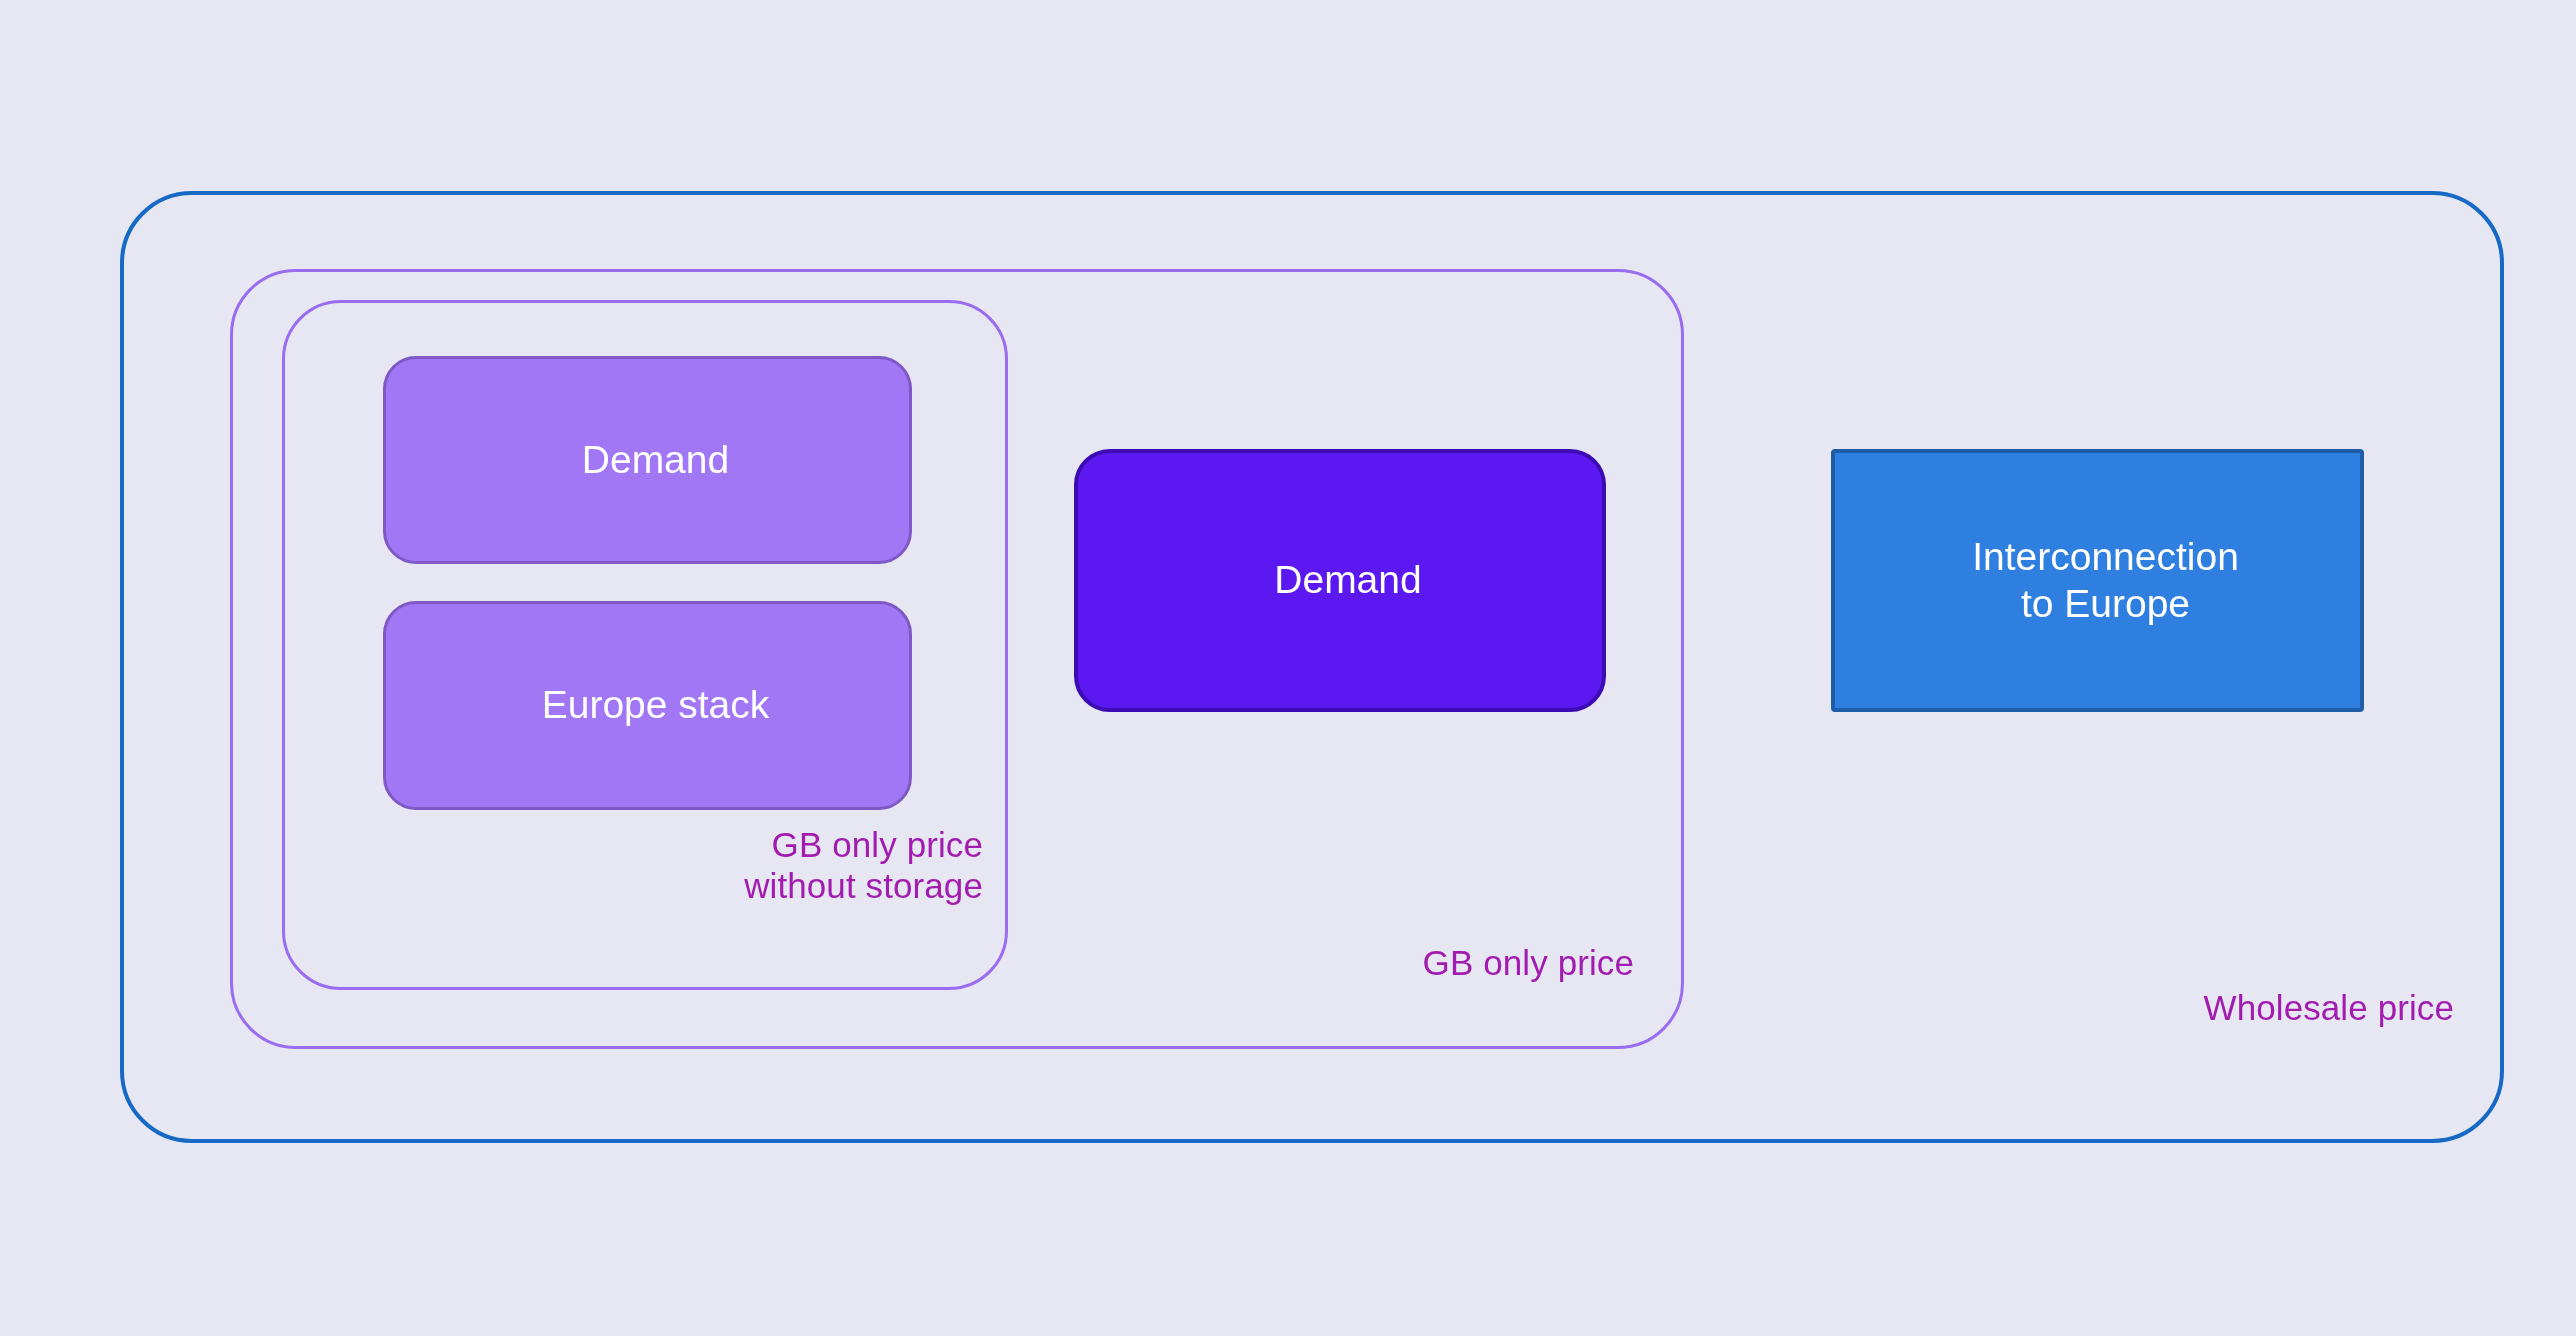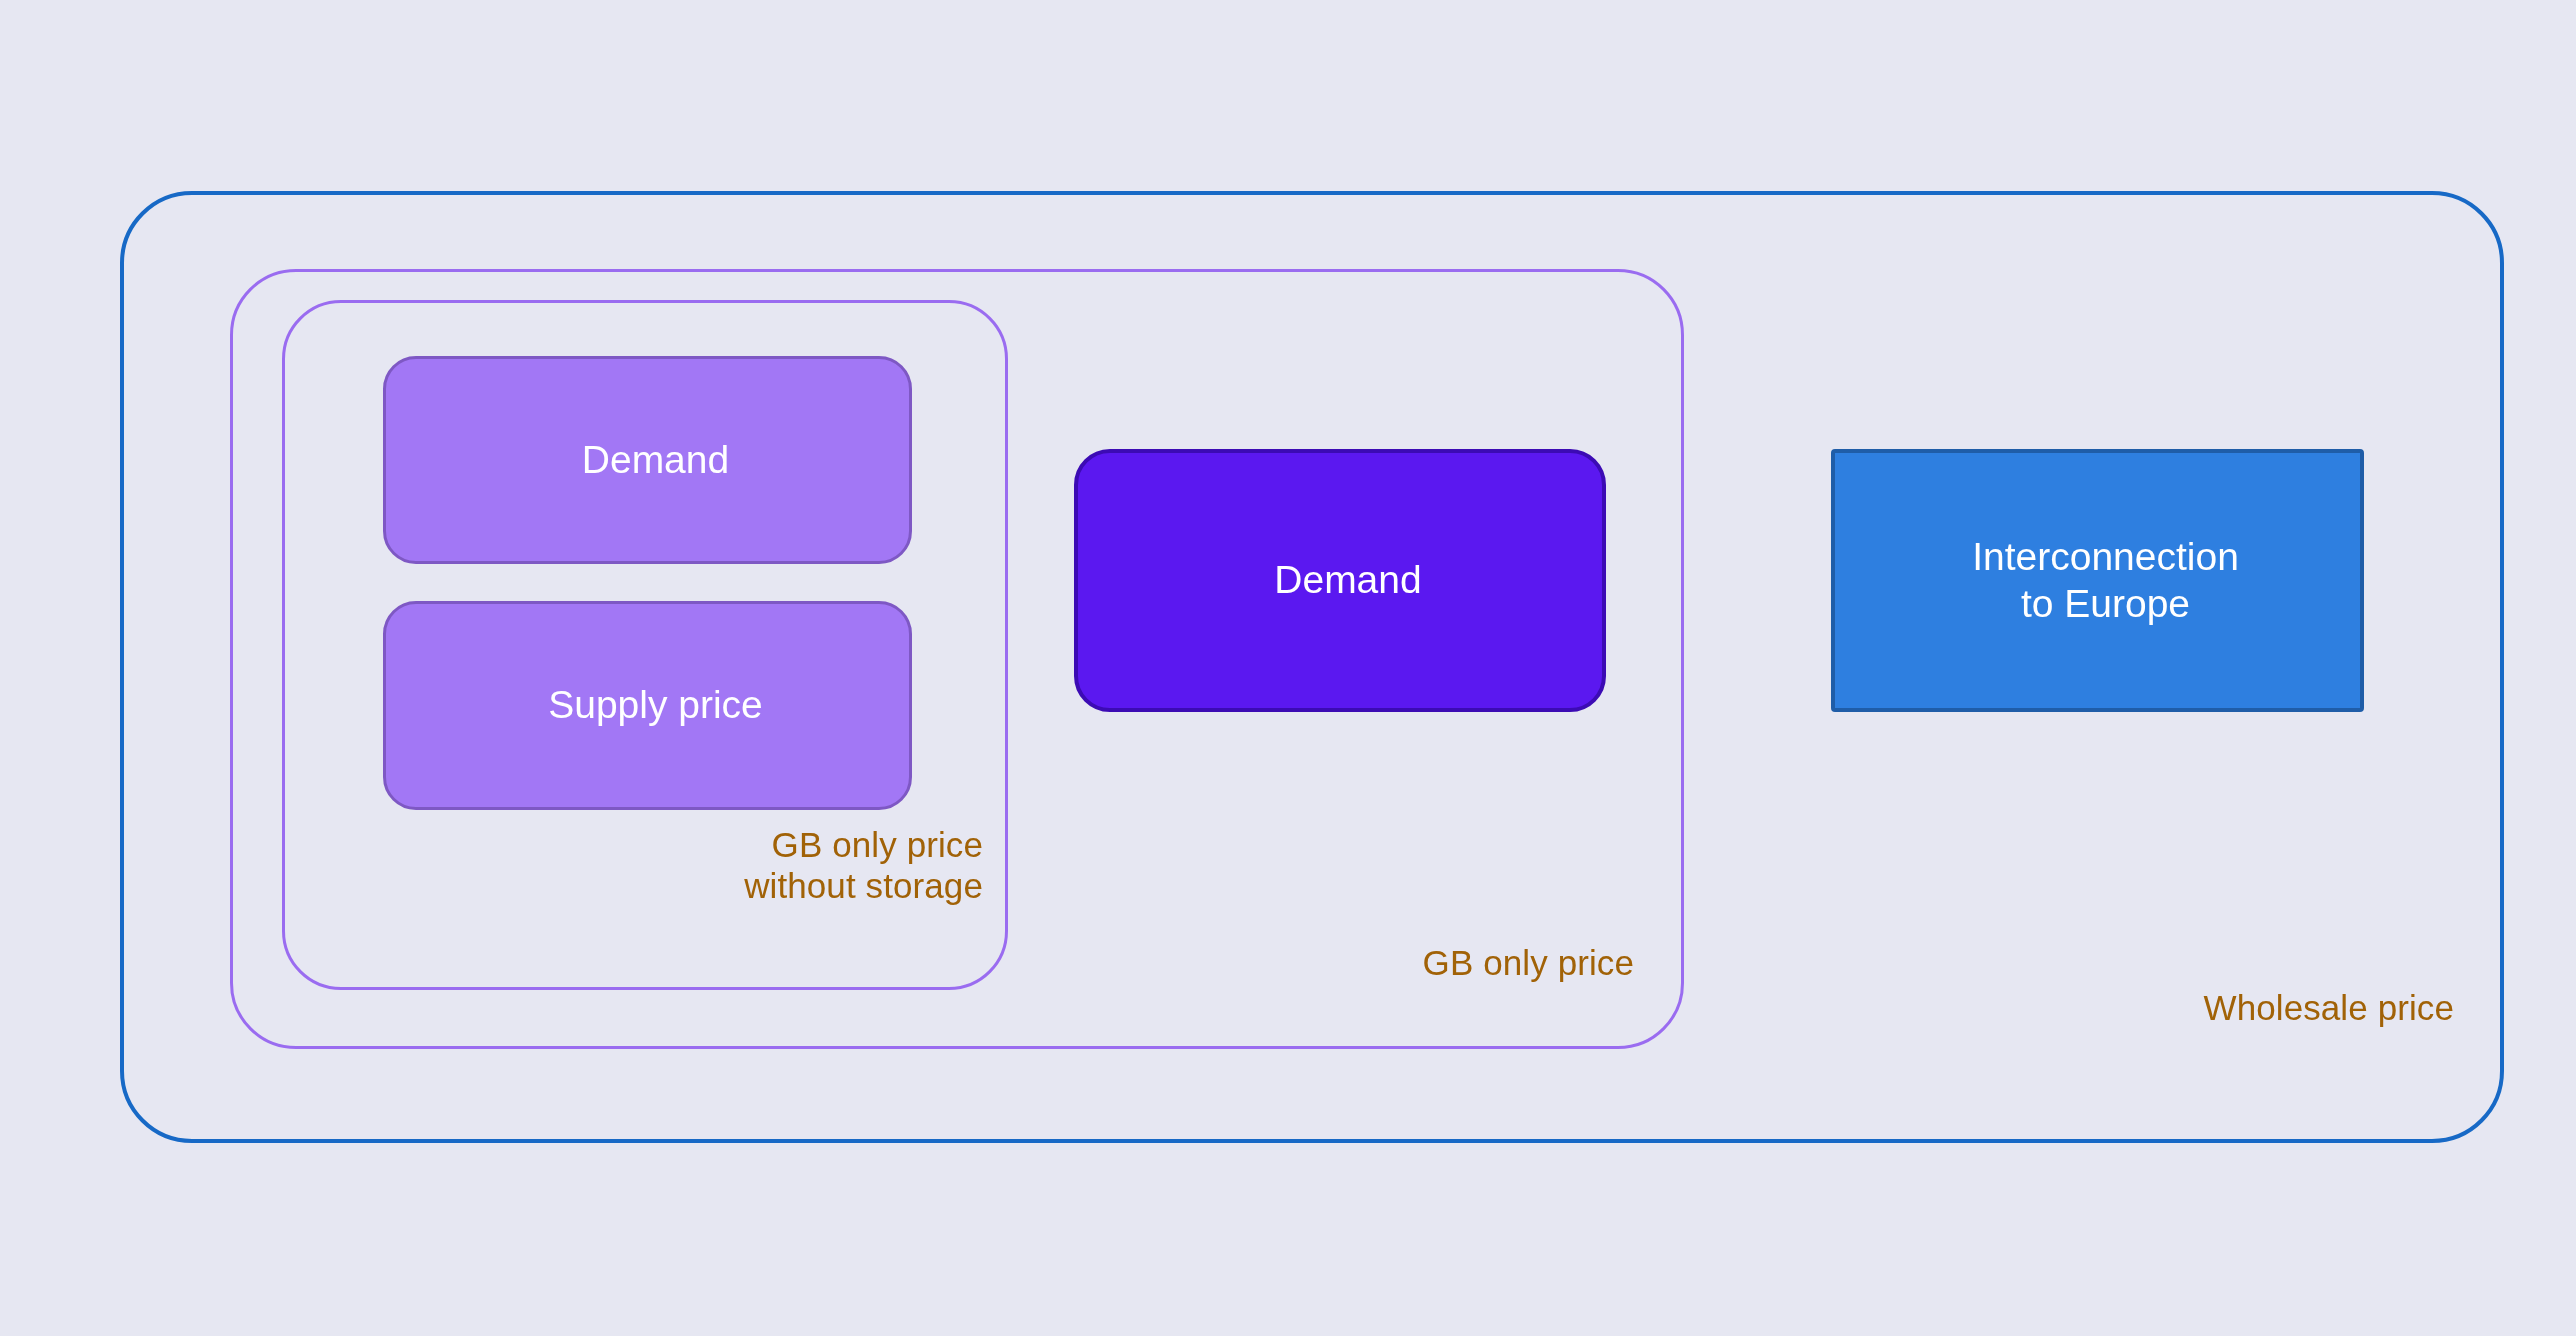--- a/index.html
+++ b/index.html
@@ -50,21 +50,21 @@
     top: 300px;
     width: 726px;
     height: 690px;
     border: 3.8px solid #9a6cf0;
     border-radius: 59px;
   }
 
   
   .container-label {
     position: absolute;
-    color: #a16207;
+    color: #a21caf;
     font-size: 35px;
     line-height: 1.18;
     white-space: pre-line;
     letter-spacing: 0.1px;
   }
 
   .label-nostorage {
     left: 476px;
     top: 824px;
     width: 507px;
@@ -148,21 +148,21 @@
 
   <div class="container container-gbonly"></div>
 
   <div class="container container-gbonly-nostorage"></div>
 
   <div class="node node-demand">
     <span>Demand</span>
   </div>
 
   <div class="node node-supply">
-    <span>Supply price</span>
+    <span>Europe stack</span>
   </div>
 
   <div class="node node-storage">
     <span>Demand</span>
   </div>
 
   <div class="node node-interconnection">
     <span>Interconnection
 to Europe</span>
   </div>

